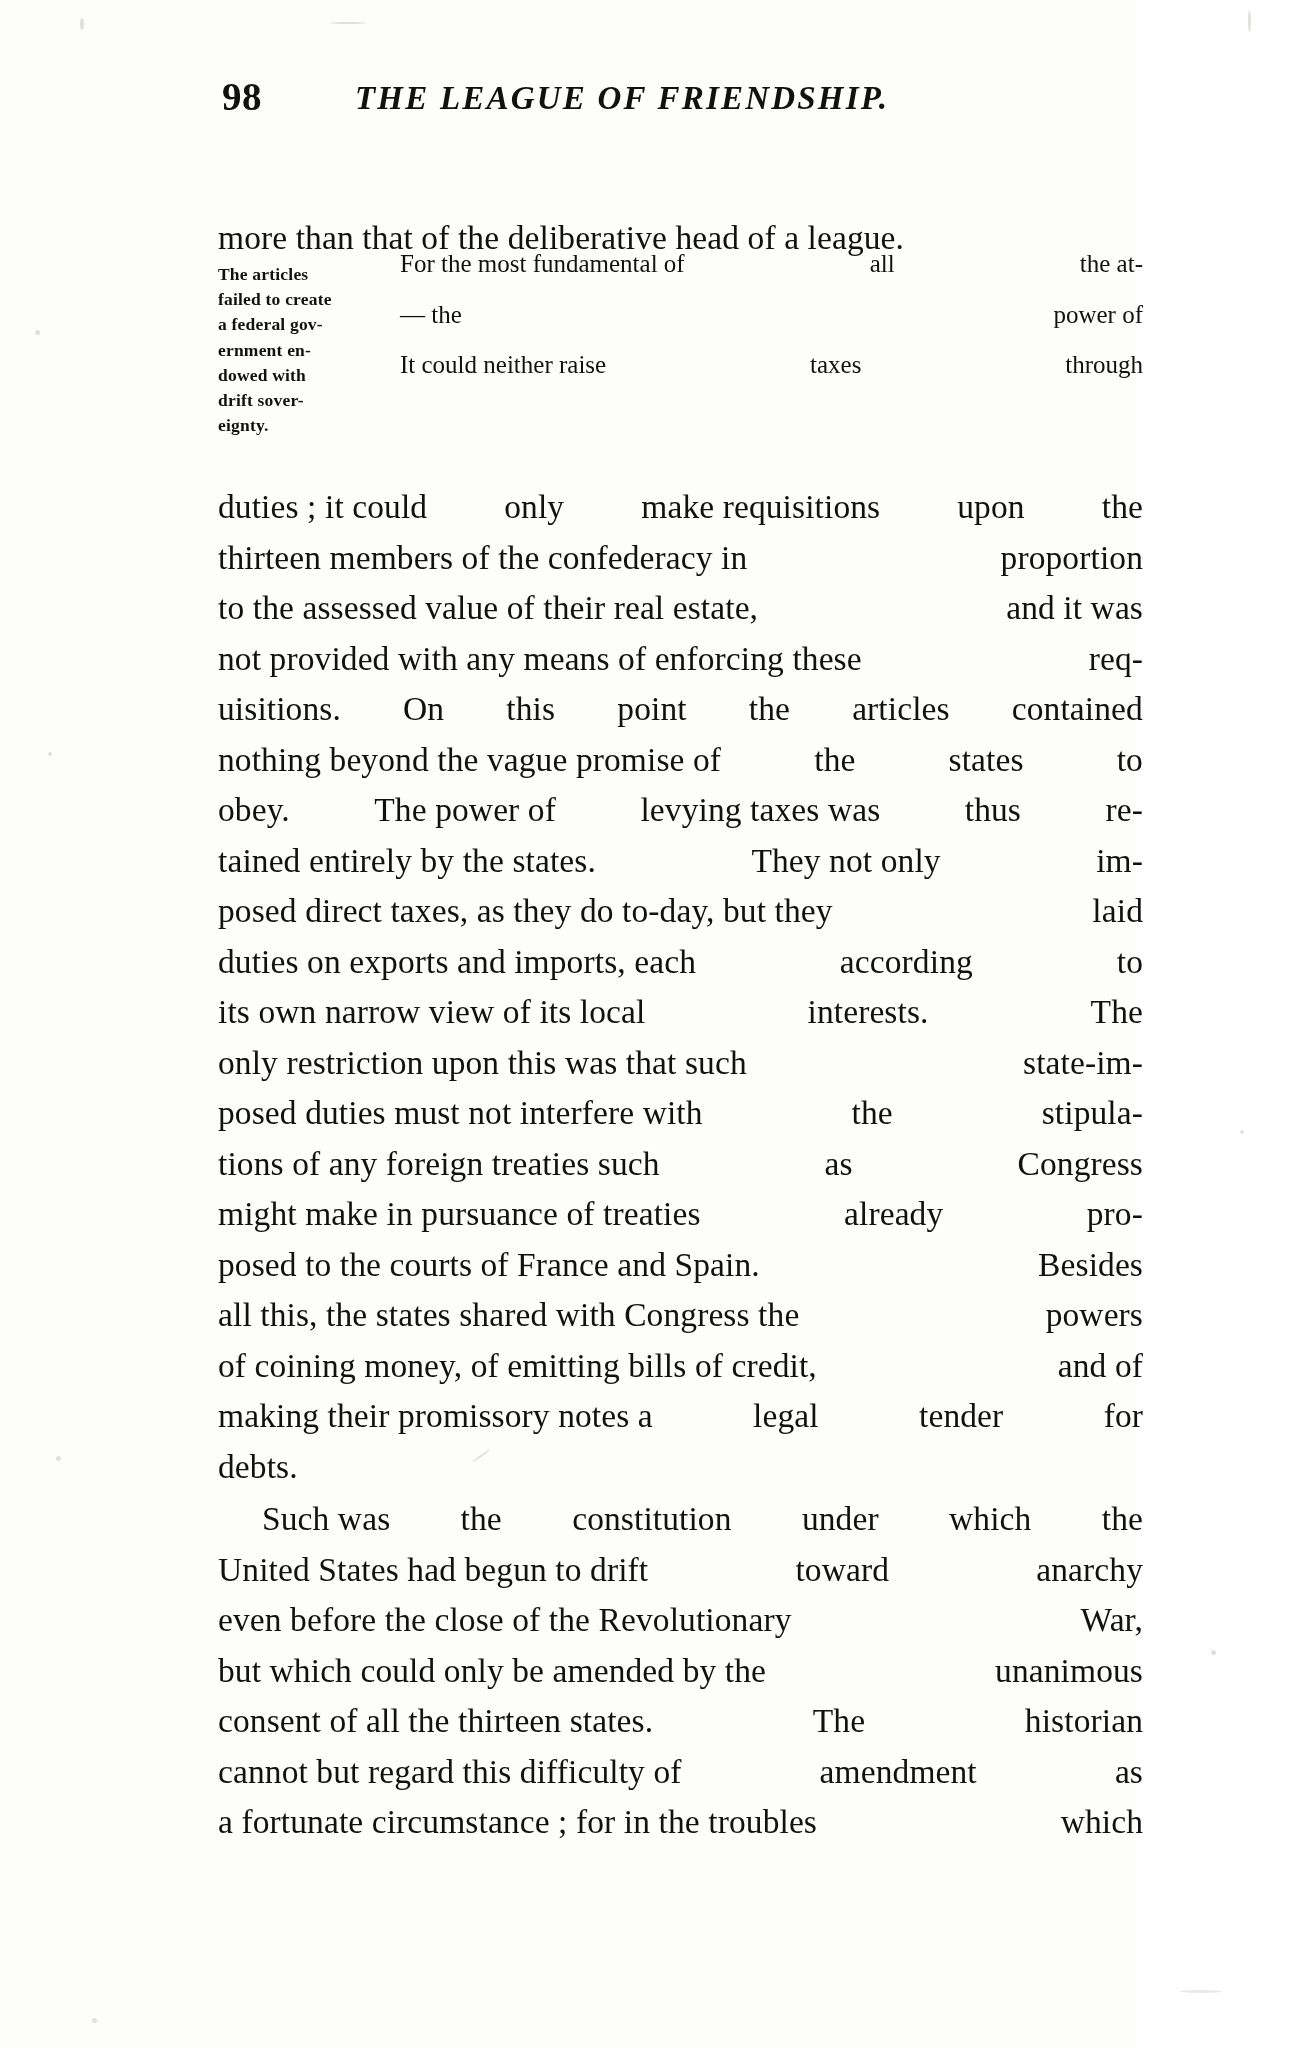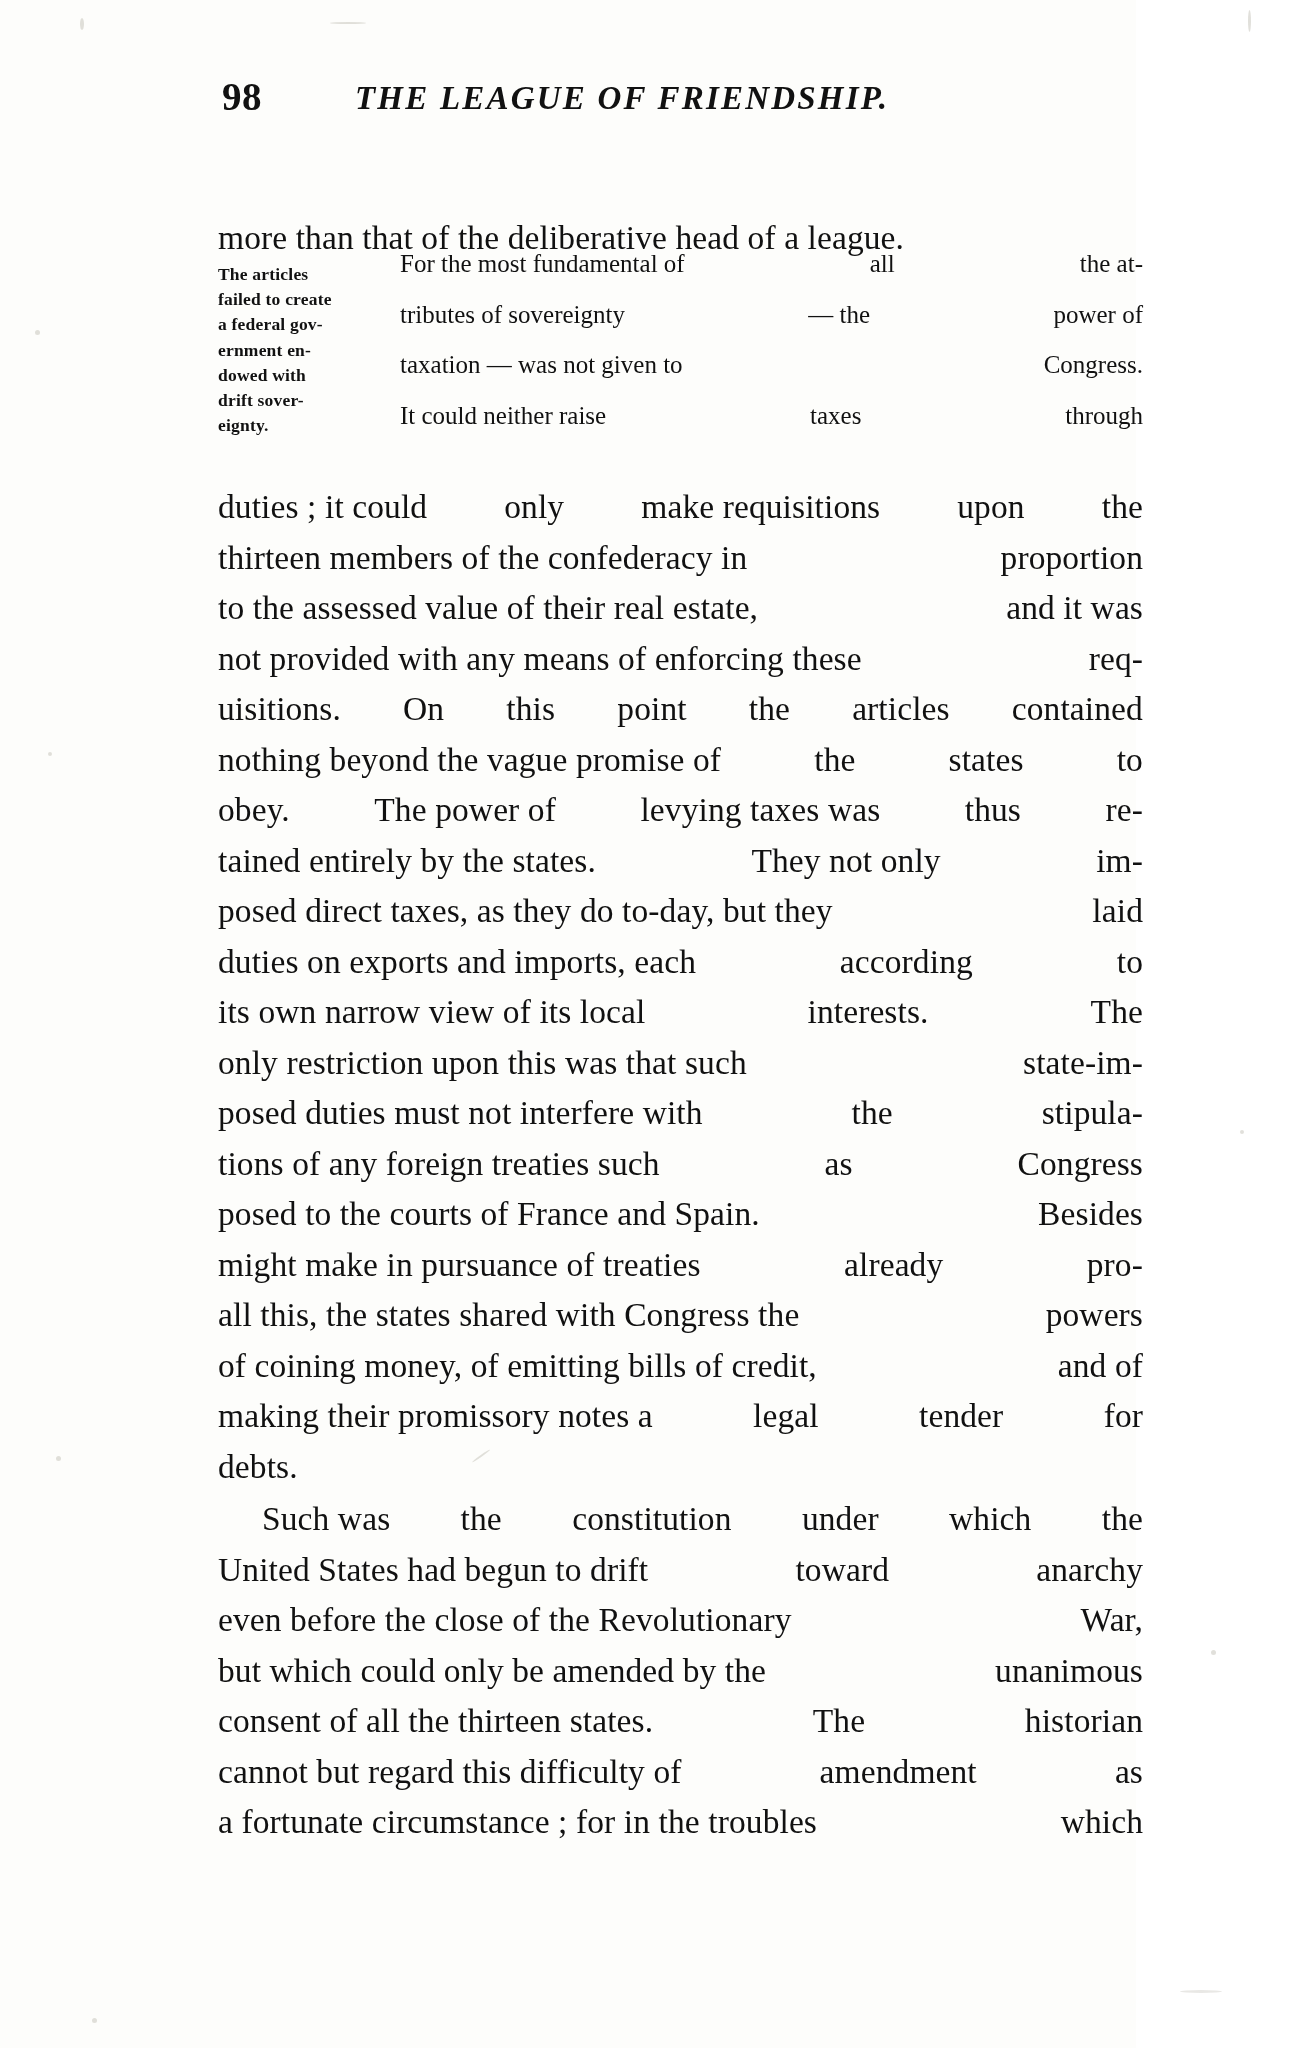--- a/index.html
+++ b/index.html
@@ -128,27 +128,22 @@
     <span class="snline">eignty.</span>
   </div>
 
   <div class="hang">
     <span class="line just">
       <span>For the most fundamental of</span>
       <span>all</span>
       <span>the at-</span>
     </span>
     <span class="line just">
-      <span>tributes of sovereignty</span>
       <span>— the</span>
       <span>power of</span>
-    </span>
-    <span class="line just">
-      <span>taxation — was not given to</span>
-      <span>Congress.</span>
     </span>
     <span class="line just">
       <span>It could neither raise</span>
       <span>taxes</span>
       <span>through</span>
     </span>
   </div>
 
   <div class="body-text" style="top:482px;">
     <span class="line just">
@@ -219,27 +214,27 @@
       <span>posed duties must not interfere with</span>
       <span>the</span>
       <span>stipula-</span>
     </span>
     <span class="line just">
       <span>tions of any foreign treaties such</span>
       <span>as</span>
       <span>Congress</span>
     </span>
     <span class="line just">
-      <span>posed to the courts of France and Spain.</span>
-      <span>Besides</span>
-    </span>
-    <span class="line just">
       <span>might make in pursuance of treaties</span>
       <span>already</span>
       <span>pro-</span>
+    </span>
+    <span class="line just">
+      <span>posed to the courts of France and Spain.</span>
+      <span>Besides</span>
     </span>
     <span class="line just">
       <span>all this, the states shared with Congress the</span>
       <span>powers</span>
     </span>
     <span class="line just">
       <span>of coining money, of emitting bills of credit,</span>
       <span>and of</span>
     </span>
     <span class="line just">

